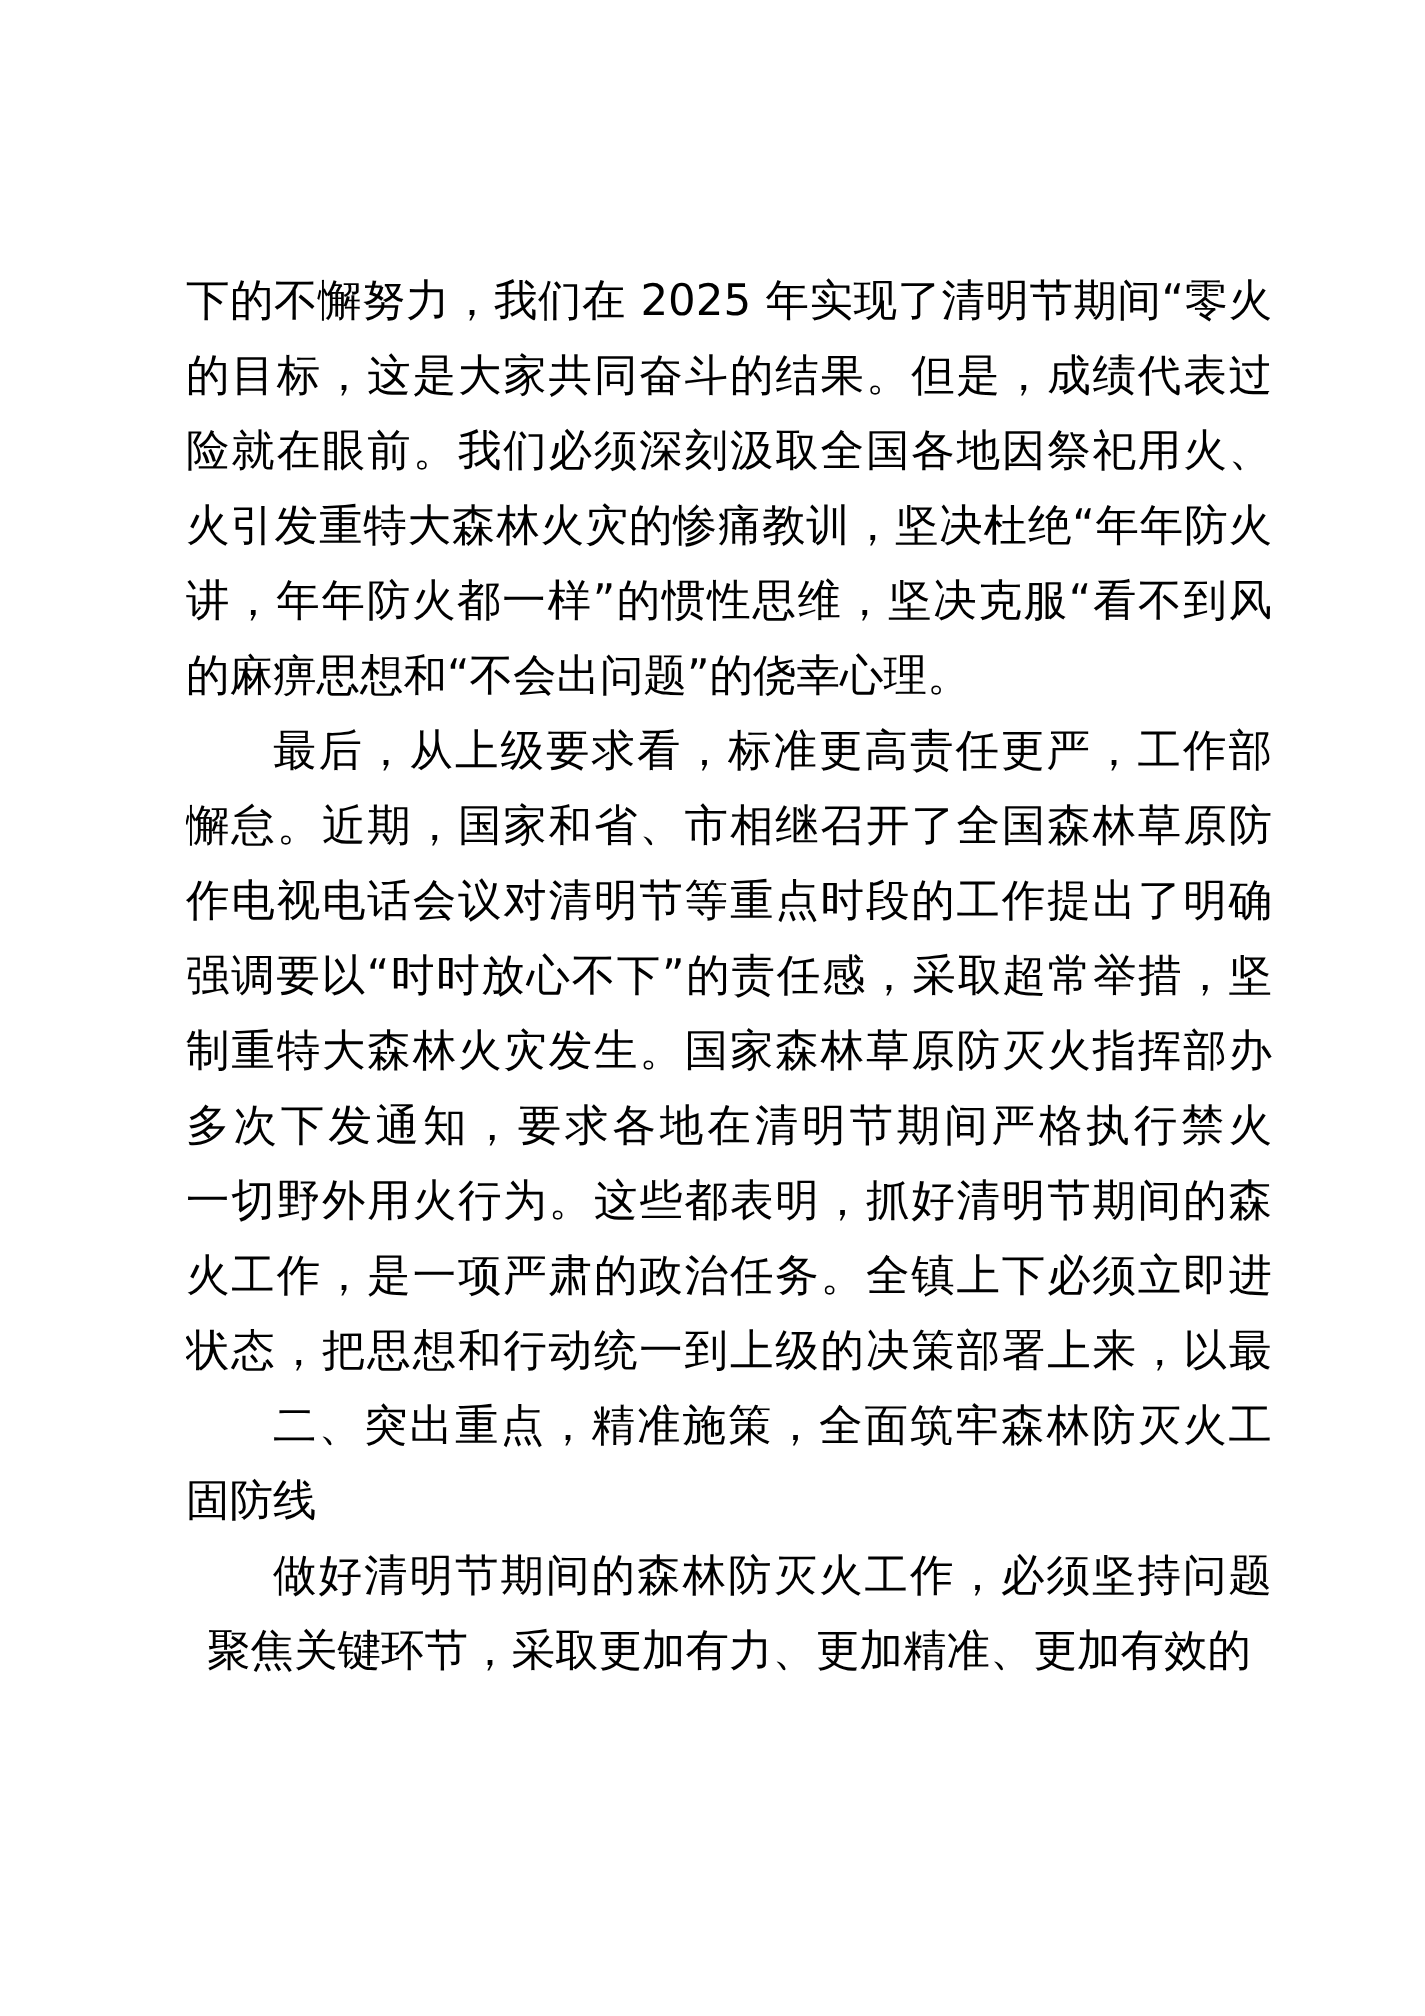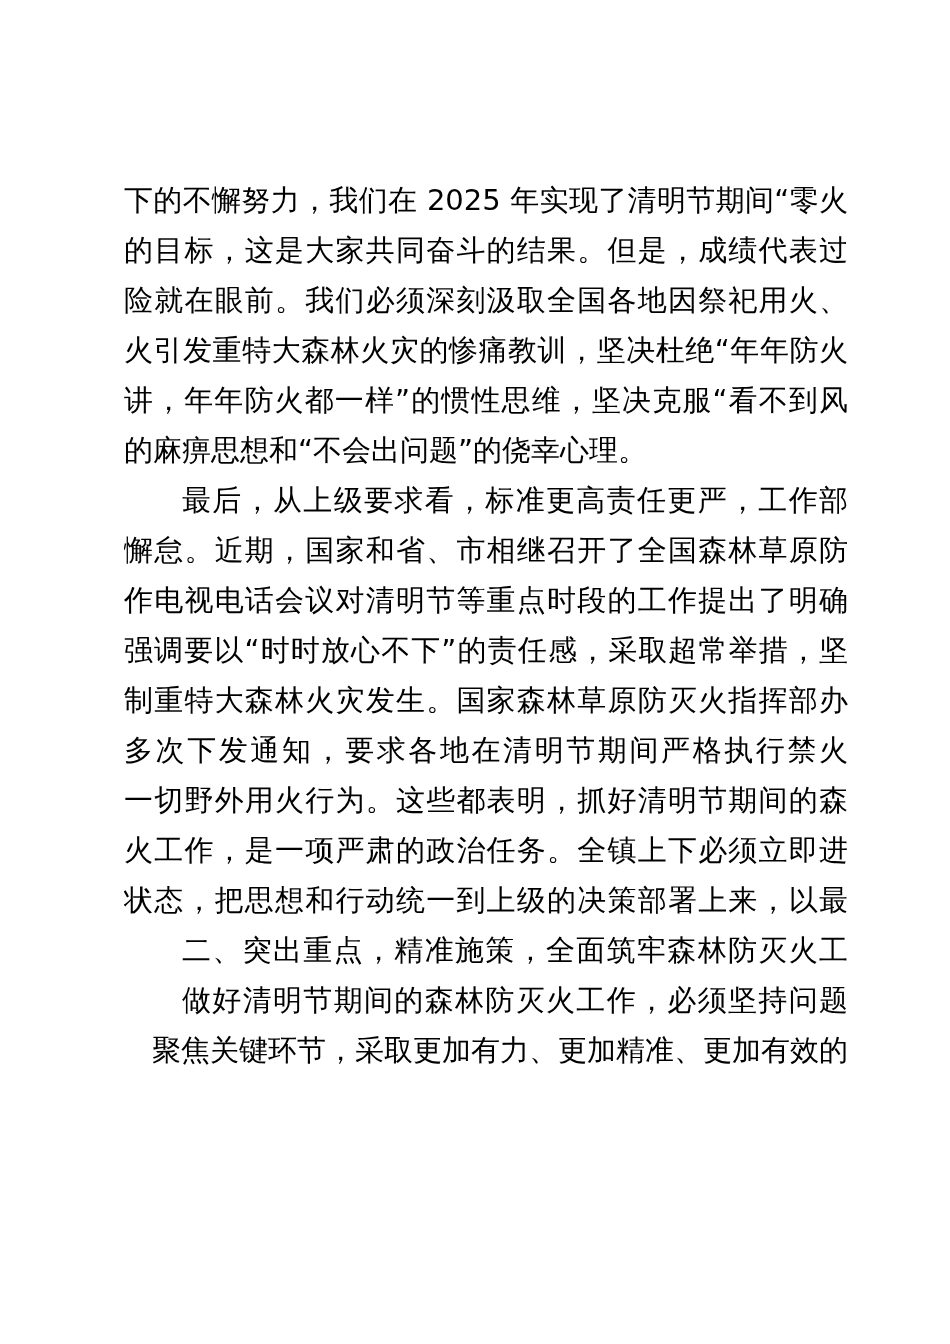--- a/index.html
+++ b/index.html
@@ -31,21 +31,21 @@
     overflow: hidden;
     text-align: justify;
     text-align-last: justify;
     text-justify: inter-character;
     white-space: normal;
   }
   .line.indent {
     padding-left: 58px;
   }
   .line.para-end {
-    text-align: right;
+    text-align: center;
     text-align-last: left;
   }
 </style>
 </head>
 <body>
 
 <div class="page">
   <div class="text-column">
     <div class="line">下的不懈努力，我们在 2025 年实现了清明节期间“零火情”</div>
     <div class="line">的目标，这是大家共同奋斗的结果。但是，成绩代表过去，风</div>
@@ -56,16 +56,17 @@
     <div class="line indent">最后，从上级要求看，标准更高责任更严，工作部署不容</div>
     <div class="line">懈怠。近期，国家和省、市相继召开了全国森林草原防灭火工</div>
     <div class="line">作电视电话会议对清明节等重点时段的工作提出了明确要求，</div>
     <div class="line">强调要以“时时放心不下”的责任感，采取超常举措，坚决遏</div>
     <div class="line">制重特大森林火灾发生。国家森林草原防灭火指挥部办公室也</div>
     <div class="line">多次下发通知，要求各地在清明节期间严格执行禁火令，严禁</div>
     <div class="line">一切野外用火行为。这些都表明，抓好清明节期间的森林防灭</div>
     <div class="line">火工作，是一项严肃的政治任务。全镇上下必须立即进入临战</div>
     <div class="line">状态，把思想和行动统一到上级的决策部署上来，以最高标</div>
     <div class="line indent">二、突出重点，精准施策，全面筑牢森林防灭火工作的坚</div>
+    <div class="line para-end">固防线</div>
     <div class="line indent">做好清明节期间的森林防灭火工作，必须坚持问题导向，</div>
     <div class="line para-end">聚焦关键环节，采取更加有力、更加精准、更加有效的措施，</div>
   </div>
 </div>
 
 </body></html>

